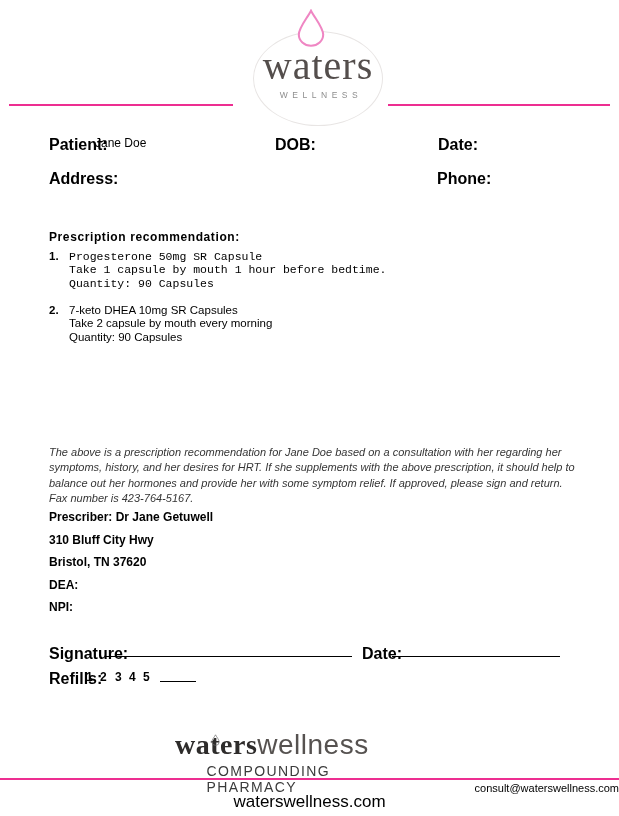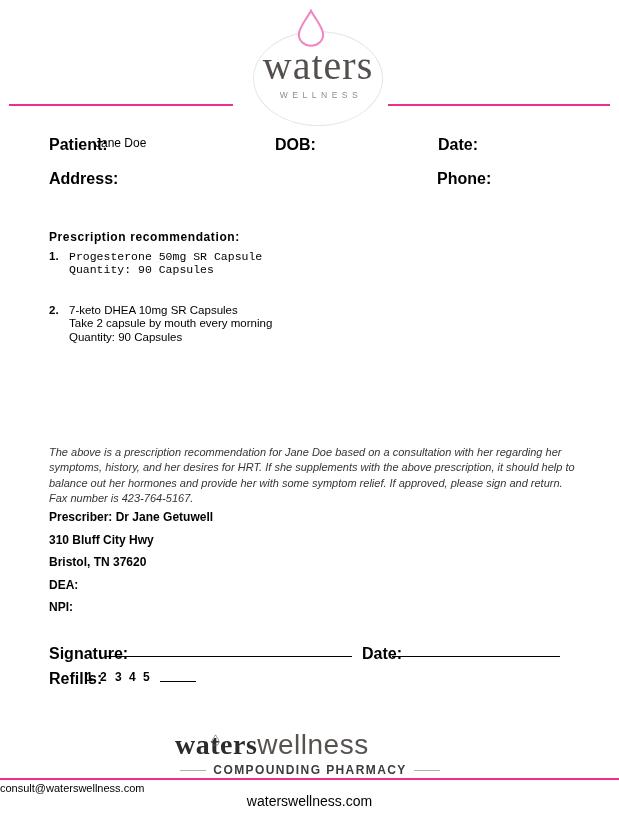--- a/index.html
+++ b/index.html
@@ -86,26 +86,26 @@
   .fbrand .bold-part {
     font-family: "Liberation Serif", serif;
     font-weight: bold; color: #2e2c2b; letter-spacing: 0.5px;
   }
   .fbrand .light-part { color: #565250; letter-spacing: 0.5px; }
   .ftagline-row {
     margin-top: 3px;
     display: flex; align-items: center; justify-content: center; gap: 7px;
   }
   .ftag-dash { width: 26px; height: 1px; background: #b0aeac; }
-  .ftagline { font-size: 12px; font-weight: bold; letter-spacing: 1.4px; color: #3b3b3b; }
+  .ftagline { font-size: 14px; font-weight: normal; letter-spacing: 1.4px; color: #3b3b3b; }
 
   
   .footer-line { left: 0; top: 778px; width: 619px; height: 2px; background: #ed2e91; }
-  .footer-email   { left: 0; top: 782px; width: 619px; text-align: left; font-size: 11px; line-height: 13px; }
-  .footer-website { left: 0; top: 795px; width: 619px; text-align: center; font-size: 14px; line-height: 13px; }
+  .footer-email   { left: 0; top: 782px; width: 619px; text-align: right; font-size: 11px; line-height: 13px; }
+  .footer-website { left: 0; top: 795px; width: 619px; text-align: center; font-size: 17px; line-height: 13px; }
 </style>
 </head>
 <body>
 
 <div id="page">
 
   <div class="logo-drop">
     <svg width="30" height="38" viewBox="0 0 32 40">
       <path d="M16 1.5 C 11.5 10, 3 19.5, 3 27 a 13 12 0 0 0 26 0 C 29 19.5, 20.5 10, 16 1.5 Z" fill="#ffffff" stroke="#ef86c3" stroke-width="2.2"></path>
     </svg>
@@ -121,20 +121,21 @@
   <span class="abs lbl dob-label">DOB:</span>
   <span class="abs lbl date-label-top">Date:</span>
   <span class="abs lbl address-label">Address:</span>
   <span class="abs lbl phone-label">Phone:</span>
 
   <div class="abs rx-heading">Prescription recommendation:</div>
 
   <span class="abs rx-num" style="top:250px">1.</span>
   <div class="abs rx-body rx-body-1">
     <div>Progesterone 50mg SR Capsule</div>
+    <div>Take 1 capsule by mouth 1 hour before bedtime.</div>
     <div>Quantity: 90 Capsules</div>
   </div>
 
   <span class="abs rx-num" style="top:304px">2.</span>
   <div class="abs rx-body rx-body-2">
     <div>7-keto DHEA 10mg SR Capsules</div>
     <div>Take 2 capsule by mouth every morning</div>
     <div>Quantity: 90 Capsules</div>
   </div>
 

